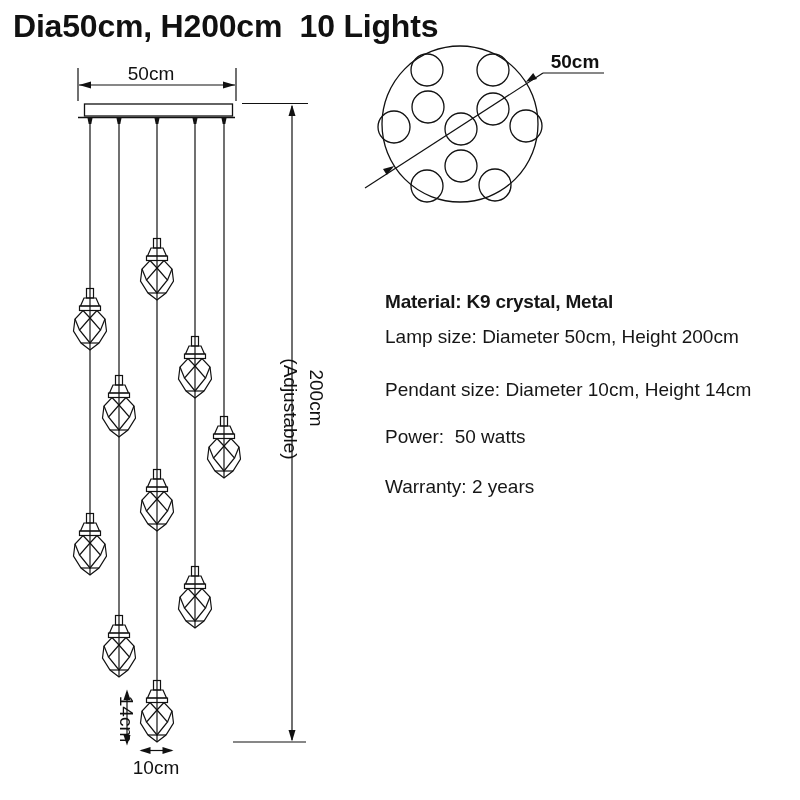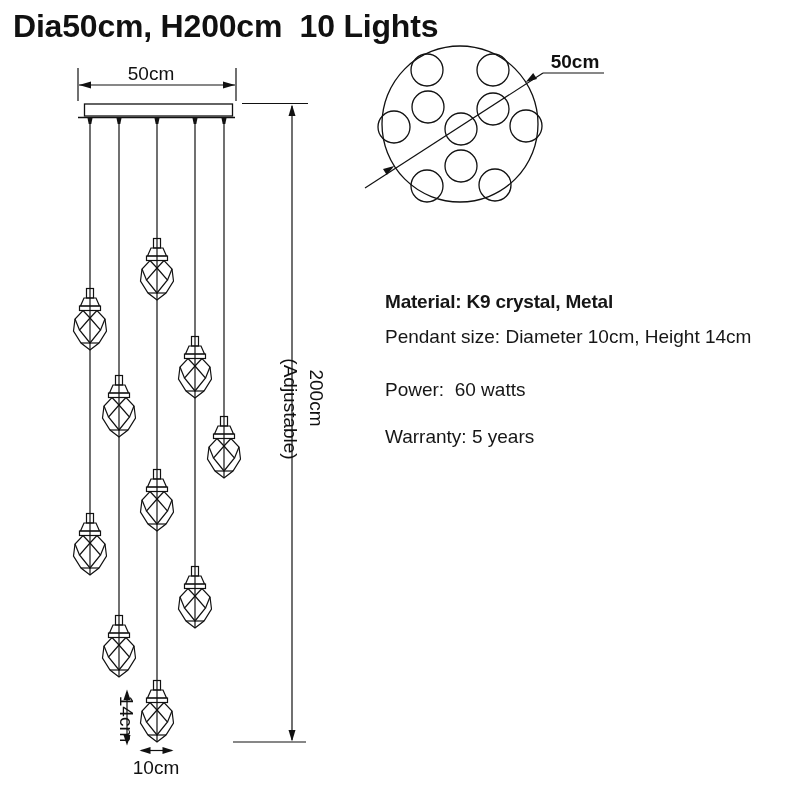--- a/index.html
+++ b/index.html
@@ -141,18 +141,19 @@
         <line x1="543" y1="73" x2="604" y2="73"></line>
         <polygon fill="#111" stroke="none" points="394.2,166.1 386.8,175.0 383.0,169.1"></polygon>
         <polygon fill="#111" stroke="none" points="525.8,82.0 537.0,79.0 533.2,73.1"></polygon>
         <text x="575" y="68" text-anchor="middle" font-size="19" font-weight="600" stroke="none" fill="#111">50cm</text>
       </g>
     </g>
   </svg>
 
   <div class="specs">
     <div class="spec-line">Material: K9 crystal, Metal</div>
+    <div class="spec-line">Lamp size: Diameter 50cm, Height 200cm</div>
     <div class="spec-line">Pendant size: Diameter 10cm, Height 14cm</div>
-    <div class="spec-line">Power:  60 watts</div>
-    <div class="spec-line">Warranty: 5 years</div>
+    <div class="spec-line">Power:  50 watts</div>
+    <div class="spec-line">Warranty: 2 years</div>
   </div>
 
 </div>
 
 </body></html>

